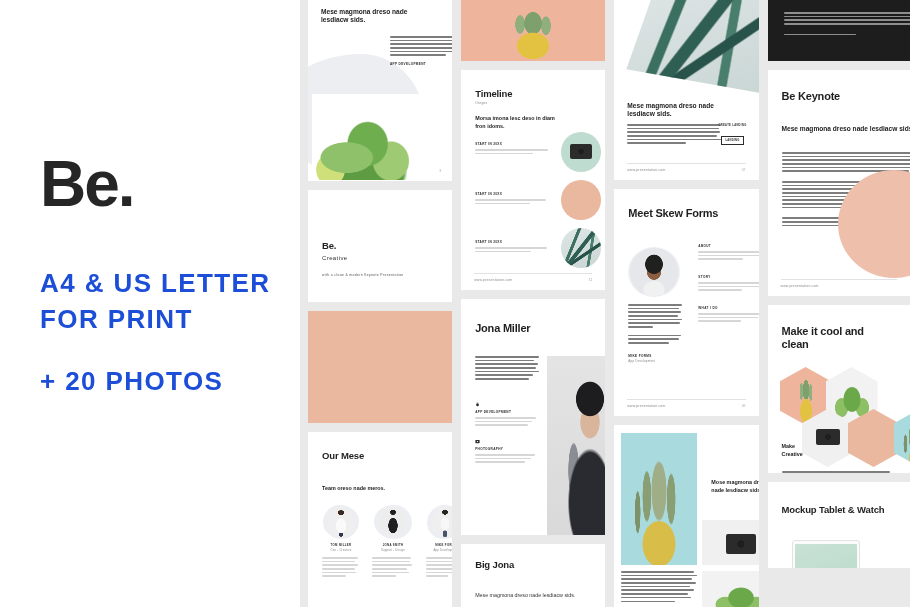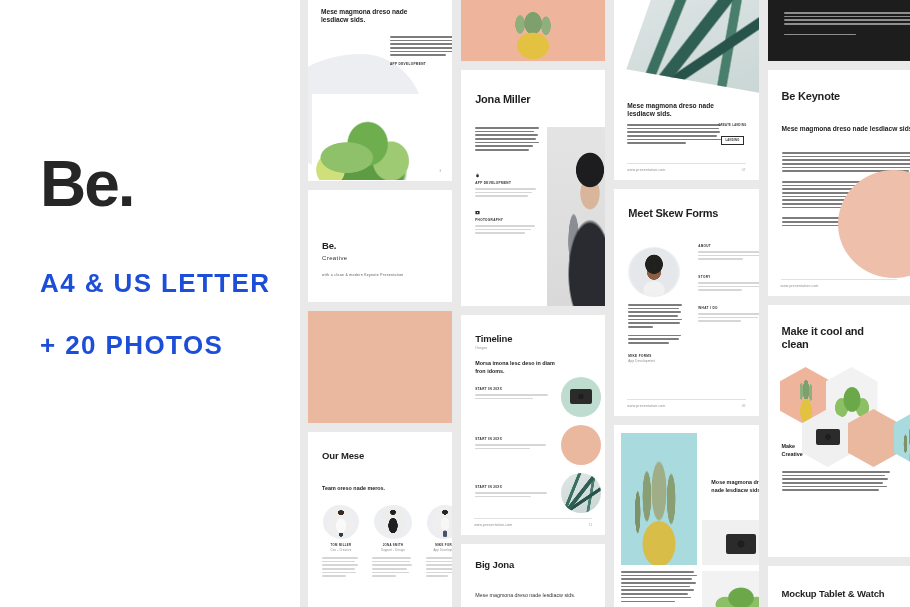--- a/index.html
+++ b/index.html
@@ -217,20 +217,21 @@
 </style>
 </head>
 <body>
 
 <div id="root">
 
   <section class="hero">
     <div class="hero-logo">Be.</div>
     <div class="hero-lines">
       <div class="hero-line">A4 &amp; US LETTER</div>
+      <div class="hero-line">FOR PRINT</div>
       <div class="hero-line gap">+ 20 PHOTOS</div>
     </div>
   </section>
 
   <section class="gallery">
 
     <div class="col col-1">
 
       <div class="slide" style="height:183px; margin-top:-2px;">
         <div class="blob" style="left:-34px; top:56px; width:150px; height:118px;"></div>
@@ -312,20 +313,60 @@
         </div>
       </div>
     </div>
 
     <div class="col col-2">
 
       <div class="slide" style="height:63px; margin-top:-2px;">
         <div class="ph ph-pineapple-peach" style="inset:0;"></div>
       </div>
 
+      <div class="slide" style="height:220px;">
+        <div style="position:absolute; left:14px; top:18px;" class="h-lg">Timeline</div>
+        <div style="position:absolute; left:14px; top:31px;" class="tiny">Oreges</div>
+        <div style="position:absolute; left:14px; top:45px; width:86px;" class="sub-b">Morsa imona lesc deso in diam fron idoms.</div>
+
+        <div style="position:absolute; left:14px; top:72px; width:74px;">
+          <div class="cap">START IN 20XX</div>
+          <div class="lines light" style="margin-top:3px;">
+            <i style="width:98%"></i>
+              <i style="width:78%"></i>
+          </div>
+        </div>
+        <div class="circ" style="position:absolute; left:100px; top:62px; width:40px; height:40px; background:#bfdcd0; overflow:hidden;">
+          <div class="ph ph-camera" style="left:9px; top:12px; width:22px; height:15px;"></div>
+        </div>
+
+        <div style="position:absolute; left:14px; top:122px; width:74px;">
+          <div class="cap">START IN 20XX</div>
+          <div class="lines light" style="margin-top:3px;">
+            <i style="width:96%"></i>
+              <i style="width:74%"></i>
+          </div>
+        </div>
+        <div class="circ ph-palm" style="position:absolute; left:100px; top:110px; width:40px; height:40px; overflow:hidden;"></div>
+
+        <div style="position:absolute; left:14px; top:170px; width:74px;">
+          <div class="cap">START IN 20XX</div>
+          <div class="lines light" style="margin-top:3px;">
+            <i style="width:97%"></i>
+              <i style="width:76%"></i>
+          </div>
+        </div>
+        <div class="circ ph-agave" style="position:absolute; left:100px; top:158px; width:40px; height:40px; overflow:hidden;"></div>
+
+        <div class="foot">
+          <span class="tiny">www.presentation.com</span>
+          <span class="pgno">11</span>
+        </div>
+      </div>
+
       <div class="slide" style="height:236px;">
         <div style="position:absolute; left:14px; top:23px; width:70px;" class="h-xl">Jona Miller</div>
         <div style="position:absolute; left:14px; top:57px; width:64px;">
           <div class="lines dark">
             <i style="width:100%"></i>
               <i style="width:92%"></i>
               <i style="width:98%"></i>
             <i style="width:95%"></i>
               <i style="width:100%"></i>
               <i style="width:90%"></i>
@@ -357,60 +398,20 @@
               </svg>
           </span>
           <div class="cap" style="margin-top:3px;">PHOTOGRAPHY</div>
           <div class="lines light" style="margin-top:3px;">
             <i style="width:96%"></i>
               <i style="width:90%"></i>
               <i style="width:80%"></i>
           </div>
         </div>
         <div class="ph ph-portrait" style="left:86px; top:57px; width:86px; height:179px;"></div>
-      </div>
-
-      <div class="slide" style="height:220px;">
-        <div style="position:absolute; left:14px; top:18px;" class="h-lg">Timeline</div>
-        <div style="position:absolute; left:14px; top:31px;" class="tiny">Oreges</div>
-        <div style="position:absolute; left:14px; top:45px; width:86px;" class="sub-b">Morsa imona lesc deso in diam fron idoms.</div>
-
-        <div style="position:absolute; left:14px; top:72px; width:74px;">
-          <div class="cap">START IN 20XX</div>
-          <div class="lines light" style="margin-top:3px;">
-            <i style="width:98%"></i>
-              <i style="width:78%"></i>
-          </div>
-        </div>
-        <div class="circ" style="position:absolute; left:100px; top:62px; width:40px; height:40px; background:#bfdcd0; overflow:hidden;">
-          <div class="ph ph-camera" style="left:9px; top:12px; width:22px; height:15px;"></div>
-        </div>
-
-        <div style="position:absolute; left:14px; top:122px; width:74px;">
-          <div class="cap">START IN 20XX</div>
-          <div class="lines light" style="margin-top:3px;">
-            <i style="width:96%"></i>
-              <i style="width:74%"></i>
-          </div>
-        </div>
-        <div class="circ ph-palm" style="position:absolute; left:100px; top:110px; width:40px; height:40px; overflow:hidden;"></div>
-
-        <div style="position:absolute; left:14px; top:170px; width:74px;">
-          <div class="cap">START IN 20XX</div>
-          <div class="lines light" style="margin-top:3px;">
-            <i style="width:97%"></i>
-              <i style="width:76%"></i>
-          </div>
-        </div>
-        <div class="circ ph-agave" style="position:absolute; left:100px; top:158px; width:40px; height:40px; overflow:hidden;"></div>
-
-        <div class="foot">
-          <span class="tiny">www.presentation.com</span>
-          <span class="pgno">11</span>
-        </div>
       </div>
 
       <div class="slide" style="height:80px;">
         <div style="position:absolute; left:14px; top:15px; width:62px;" class="h-lg">Big Jona</div>
         <div style="position:absolute; left:14px; top:48px; width:108px;" class="sub">Mese magmona dreso nade lesdiacw sids.</div>
 
       </div>
     </div>
 
     <div class="col col-3">
@@ -560,21 +561,21 @@
               <i style="width:93%"></i>
               <i style="width:72%"></i>
           </div>
         </div>
         <div class="peachblob" style="right:-40px; bottom:18px; width:112px; height:108px;"></div>
         <div class="foot">
           <span class="tiny">www.presentation.com</span>
         </div>
       </div>
 
-      <div class="slide" style="height:252px;">
+      <div class="slide" style="height:168px;">
         <div style="position:absolute; left:14px; top:20px; width:112px;" class="h-xl">Make it cool and clean</div>
 
         <div class="hexw" style="left:10px; top:62px; width:170px; height:110px;">
           <div class="hex ph-pineapple-peach" style="left:2px; top:0; width:52px; height:58px;"></div>
           <div class="hex ph-succ-small" style="left:48px; top:0; width:52px; height:58px;"></div>
           <div class="hex ph-camera-bg" style="left:24px; top:42px; width:52px; height:58px;">
             <div class="ph ph-camera" style="left:14px; top:20px; width:24px; height:16px;"></div>
           </div>
           <div class="hex ph-palm" style="left:70px; top:42px; width:52px; height:58px;"></div>
           <div class="hex ph-pineapple-blue" style="left:116px; top:42px; width:52px; height:58px;"></div>

